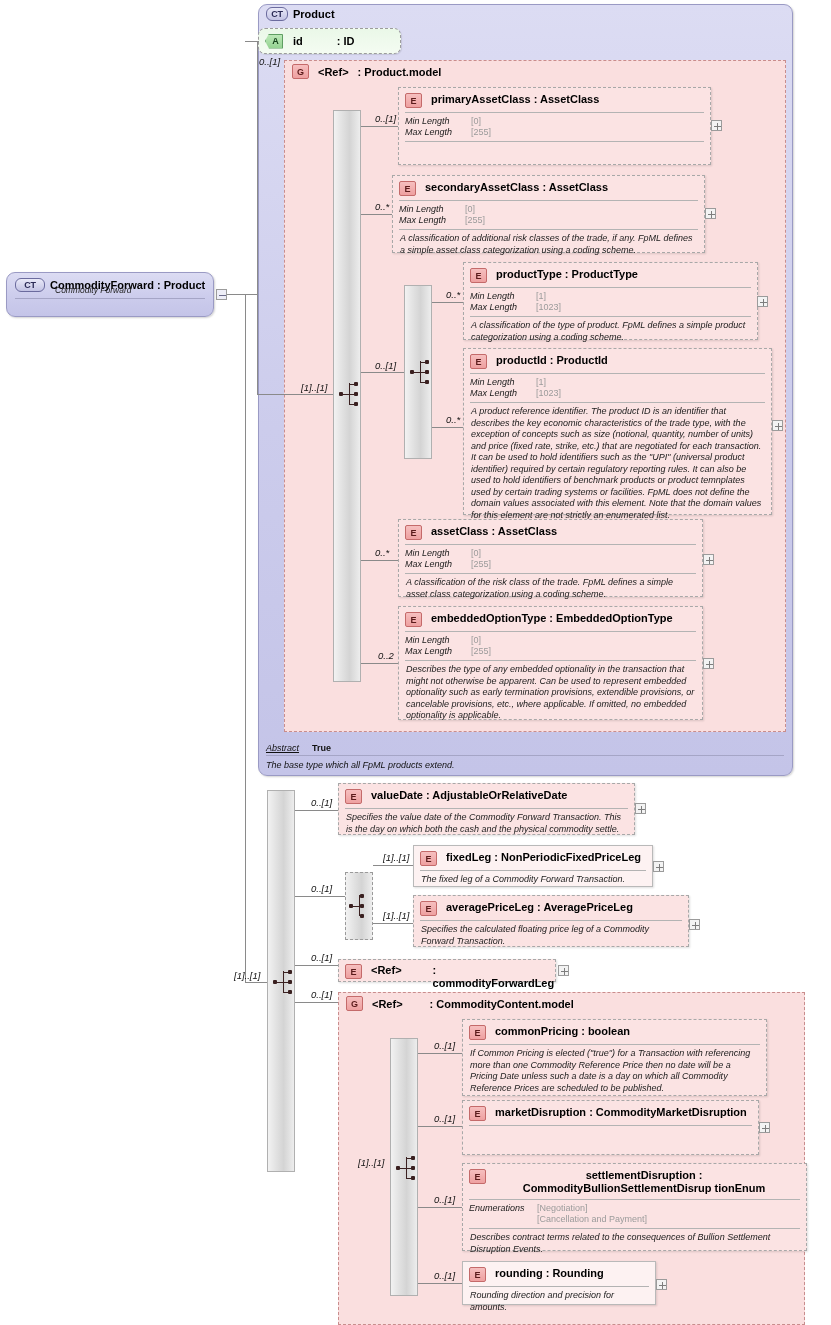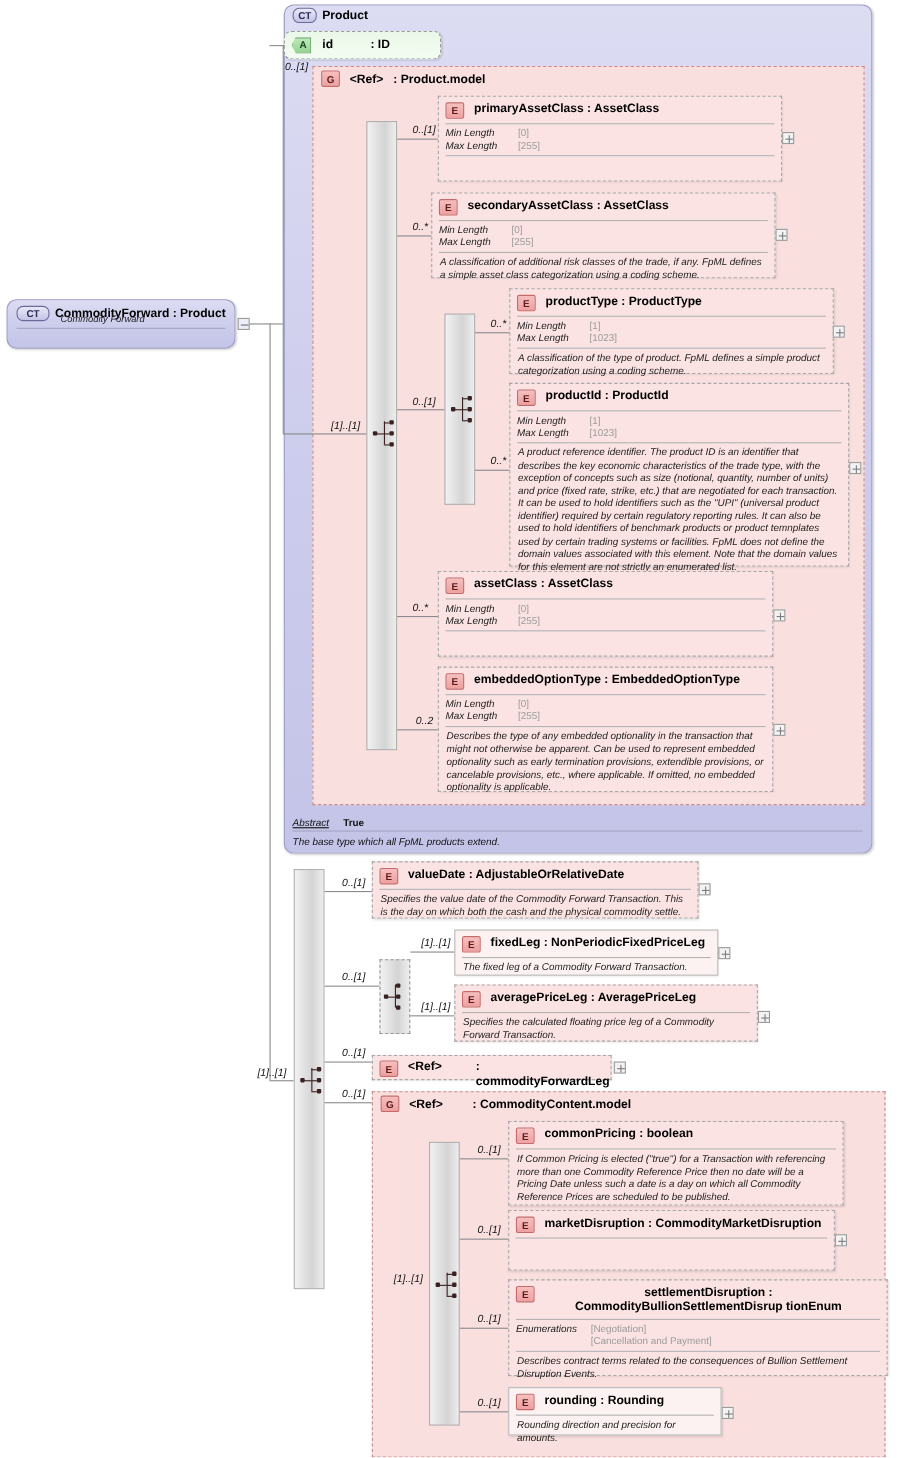--- a/index.html
+++ b/index.html
@@ -373,20 +373,21 @@
       <div class="facet-row">
           <span class="facet-name">Min Length</span>
           <span class="facet-val">[0]</span>
         </div>
       <div class="facet-row">
           <span class="facet-name">Max Length</span>
           <span class="facet-val">[255]</span>
         </div>
     </div>
     <div class="el-rule"></div>
+    <div class="el-desc">A classification of the risk class of the trade. FpML defines a simple asset class categorization using a coding scheme.</div>
   </div>
   <div class="plus" style="left:703px; top:554px;"></div>
   <div class="card" style="left:375px; top:547px;">0..*</div>
   <div class="ln-h" style="left:361px; top:560px; width:37px;"></div>
 
   <div class="el-box" style="left:398px; top:606px; width:305px; height:114px;">
     <div class="el-head">
       <span class="e-tag">E</span>
       <span class="el-title">embeddedOptionType : EmbeddedOptionType</span>
     </div>

